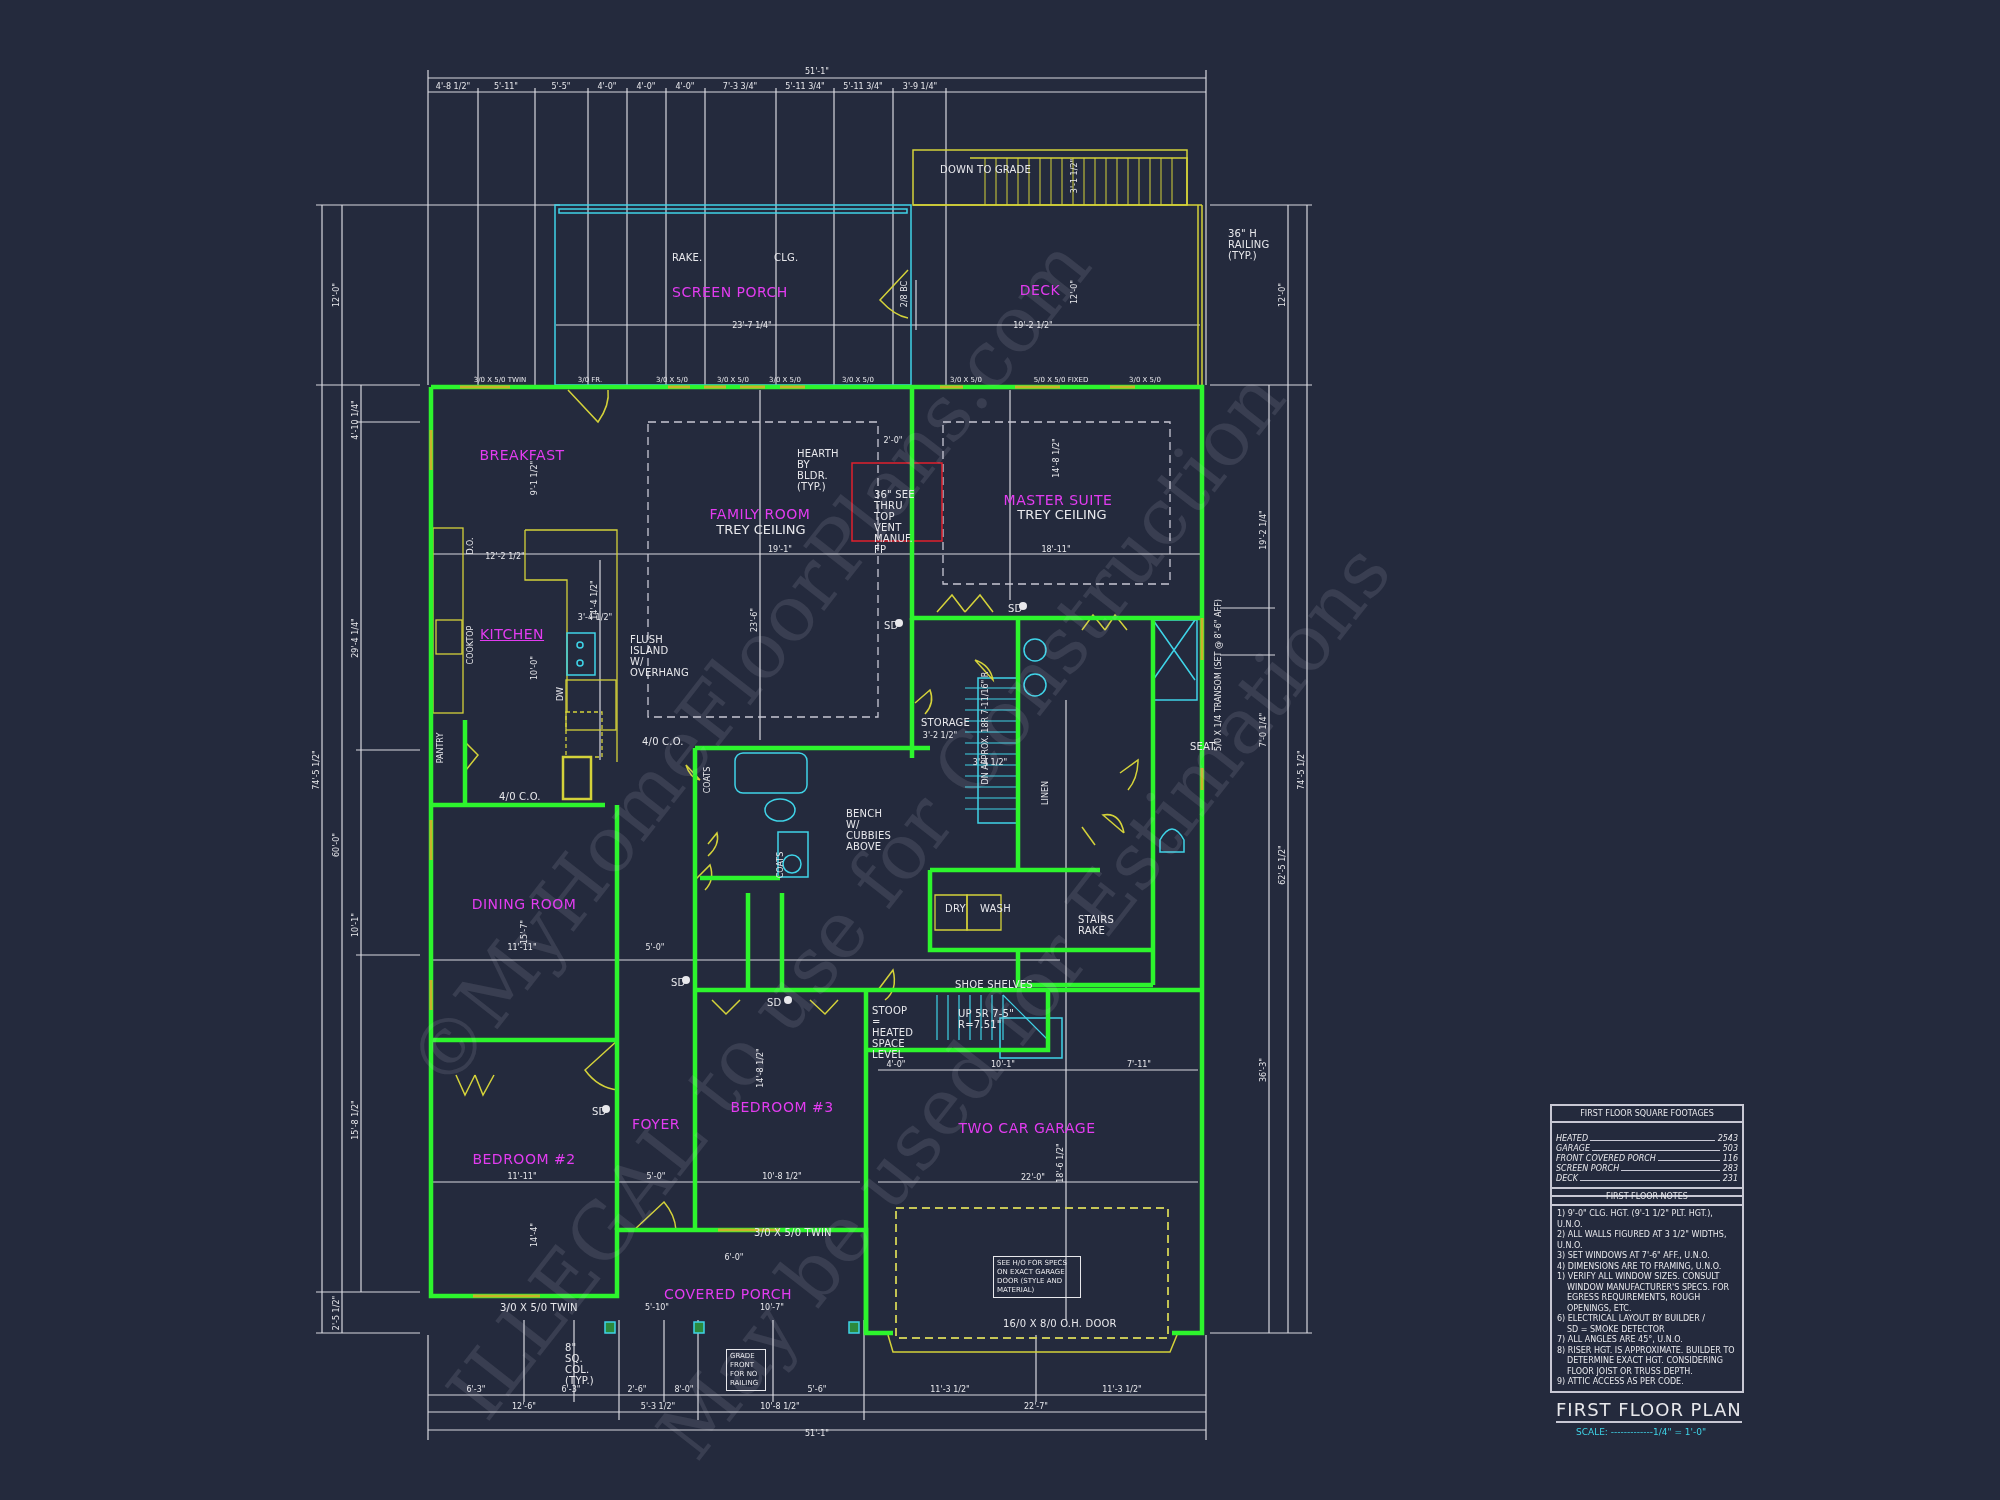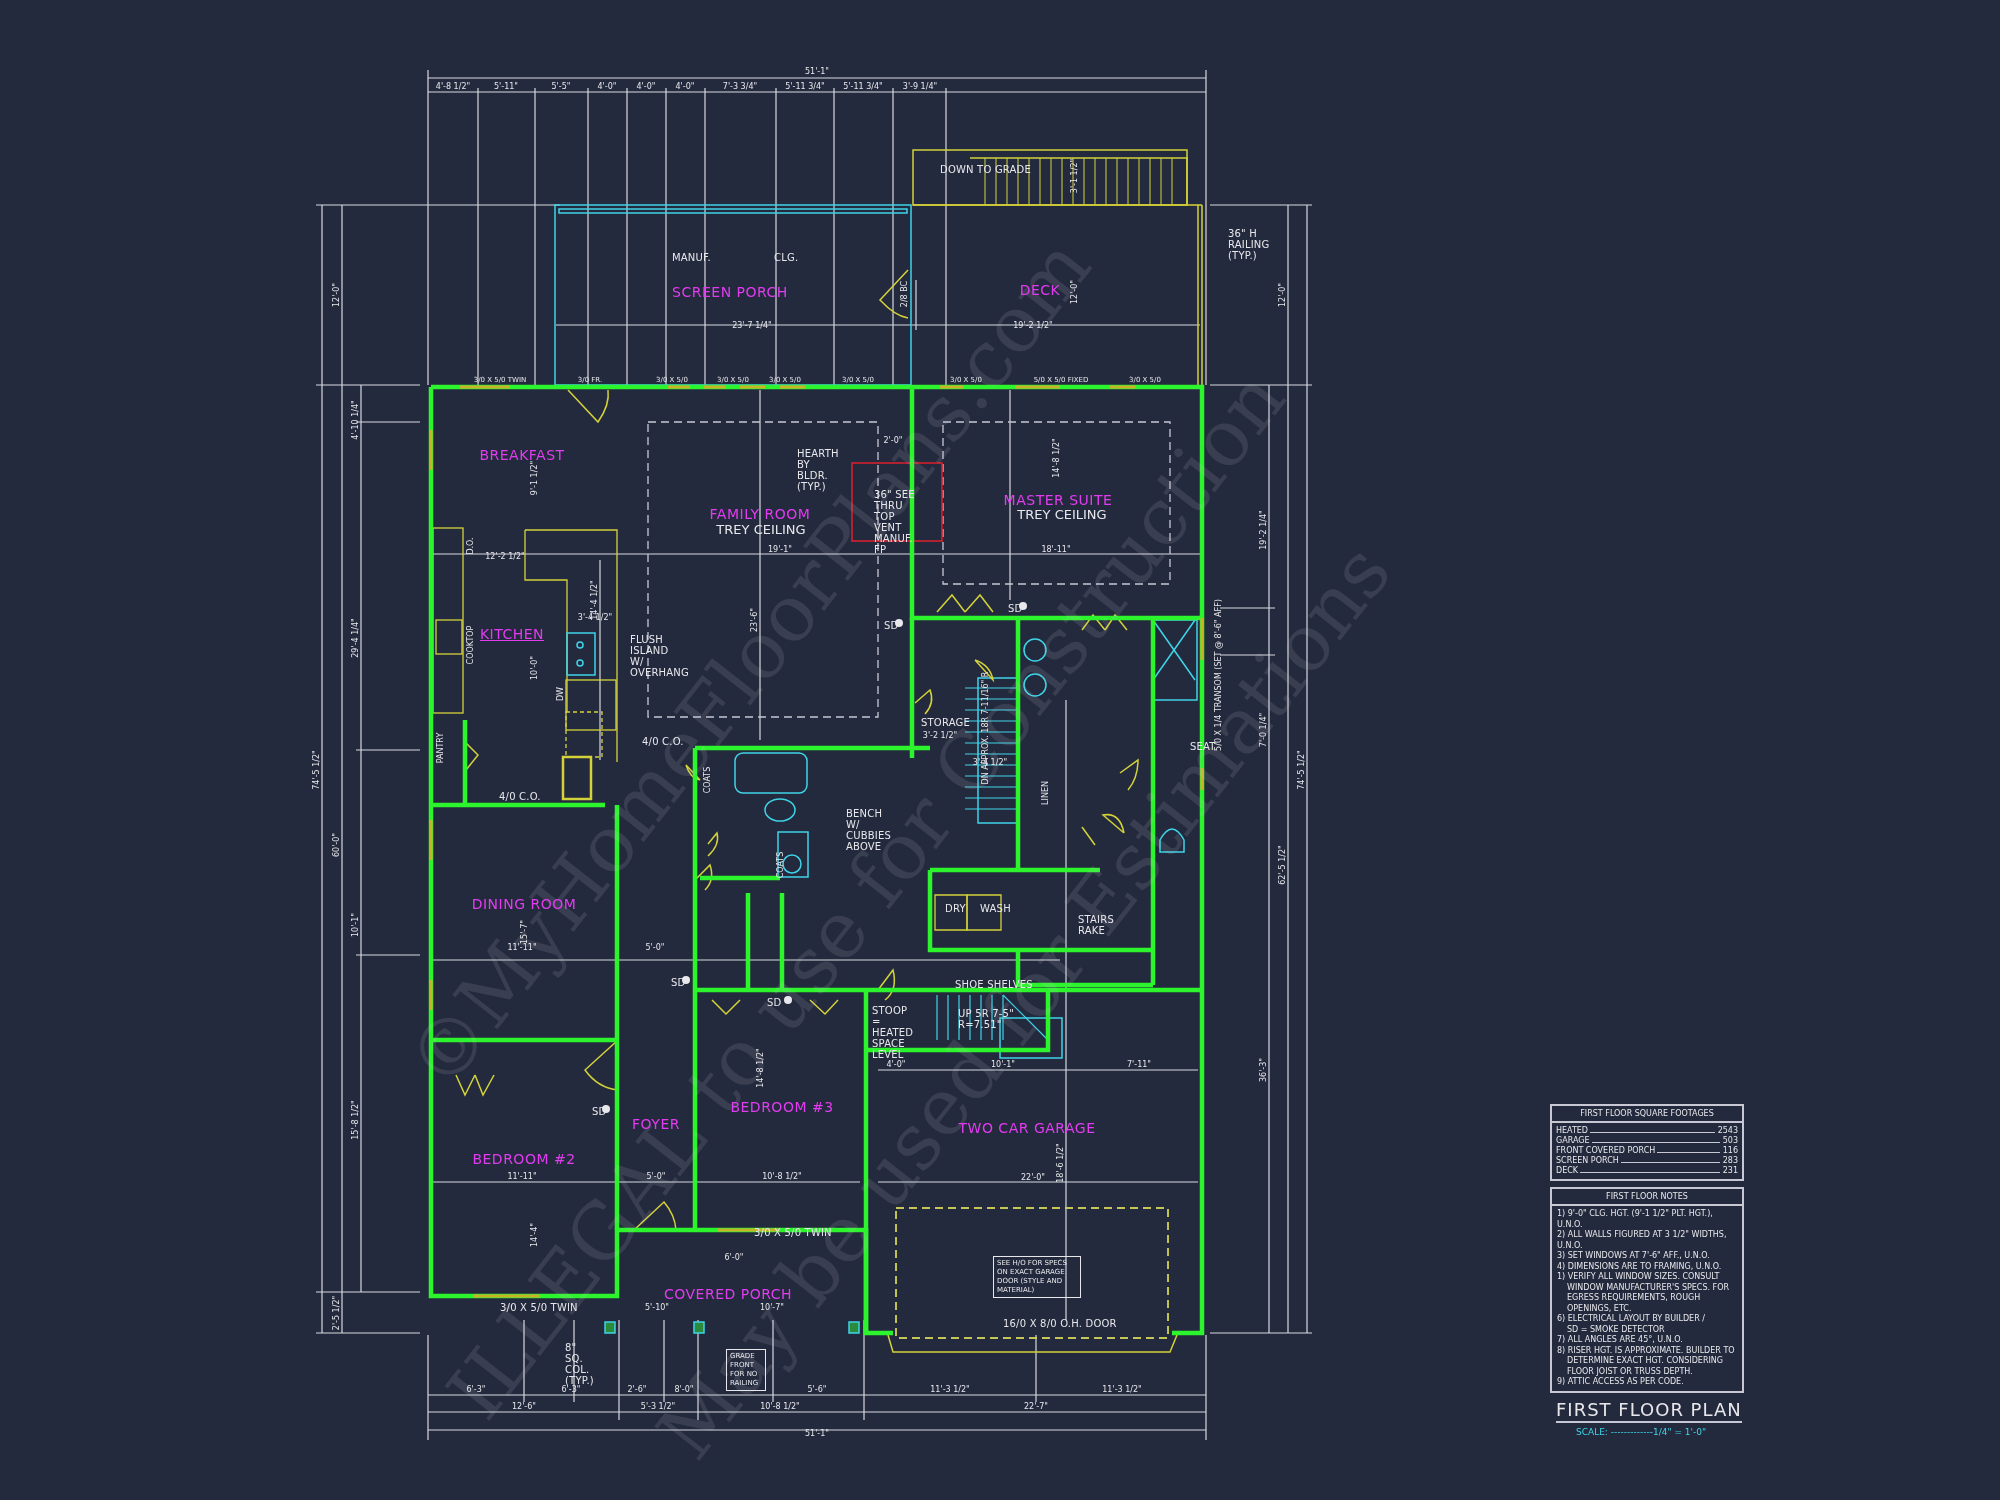--- a/index.html
+++ b/index.html
@@ -343,21 +343,21 @@
 <div class="room" style="left:512px;top:634px;text-decoration:underline;">KITCHEN</div>
 <div class="room" style="left:524px;top:904px;">DINING ROOM</div>
 <div class="room" style="left:656px;top:1124px;">FOYER</div>
 <div class="room" style="left:782px;top:1107px;">BEDROOM #3</div>
 <div class="room" style="left:524px;top:1159px;">BEDROOM #2</div>
 <div class="room" style="left:1027px;top:1128px;">TWO CAR GARAGE</div>
 <div class="room" style="left:728px;top:1294px;">COVERED PORCH</div>
 
 <div class="lbl" style="left:940px;top:164px;">DOWN TO GRADE</div>
 <div class="lbl" style="left:1228px;top:228px;width:50px;white-space:normal;">36" H RAILING (TYP.)</div>
-<div class="lbl" style="left:672px;top:252px;">MANUF.</div>
+<div class="lbl" style="left:672px;top:252px;">RAKE.</div>
 <div class="lbl" style="left:774px;top:252px;">CLG.</div>
 <div class="dim" style="left:752px;top:330px;">23'-7 1/4"</div>
 <div class="dim" style="left:1033px;top:330px;">19'-2 1/2"</div>
 <div class="vdim" style="left:1074px;top:292px;">12'-0"</div>
 <div class="vdim" style="left:1074px;top:176px;">3'-1 1/2"</div>
 <div class="vdim" style="left:904px;top:294px;">2/8 BC</div>
 <div class="lbl" style="left:797px;top:448px;width:44px;white-space:normal;">HEARTH BY BLDR. (TYP.)</div>
 <div class="lbl" style="left:874px;top:489px;width:50px;white-space:normal;">36" SEE THRU TOP VENT MANUF. FP</div>
 <div class="dim" style="left:893px;top:445px;">2'-0"</div>
 <div class="dim" style="left:780px;top:554px;">19'-1"</div>
@@ -415,21 +415,21 @@
 <div class="dim" style="left:772px;top:1312px;">10'-7"</div>
 <div class="dim" style="left:734px;top:1262px;">6'-0"</div>
 <div class="lbl" style="left:884px;top:620px;">SD</div>
 <div class="lbl" style="left:1008px;top:603px;">SD</div>
 <div class="lbl" style="left:671px;top:977px;">SD</div>
 <div class="lbl" style="left:767px;top:997px;">SD</div>
 <div class="lbl" style="left:592px;top:1106px;">SD</div>
 
 <div class="table-box" style="left:1550px;top:1104px;width:190px;">
   <div class="table-title">FIRST FLOOR SQUARE FOOTAGES</div>
-  <div style="padding:3px 0;">
+  <div style="padding:11px 0;font-style:italic;">
     <div class="sf-row">
         <span class="k">HEATED</span>
         <span class="dots"></span>
         <span class="v">2543</span>
       </div>
     <div class="sf-row">
         <span class="k">GARAGE</span>
         <span class="dots"></span>
         <span class="v">503</span>
       </div>

